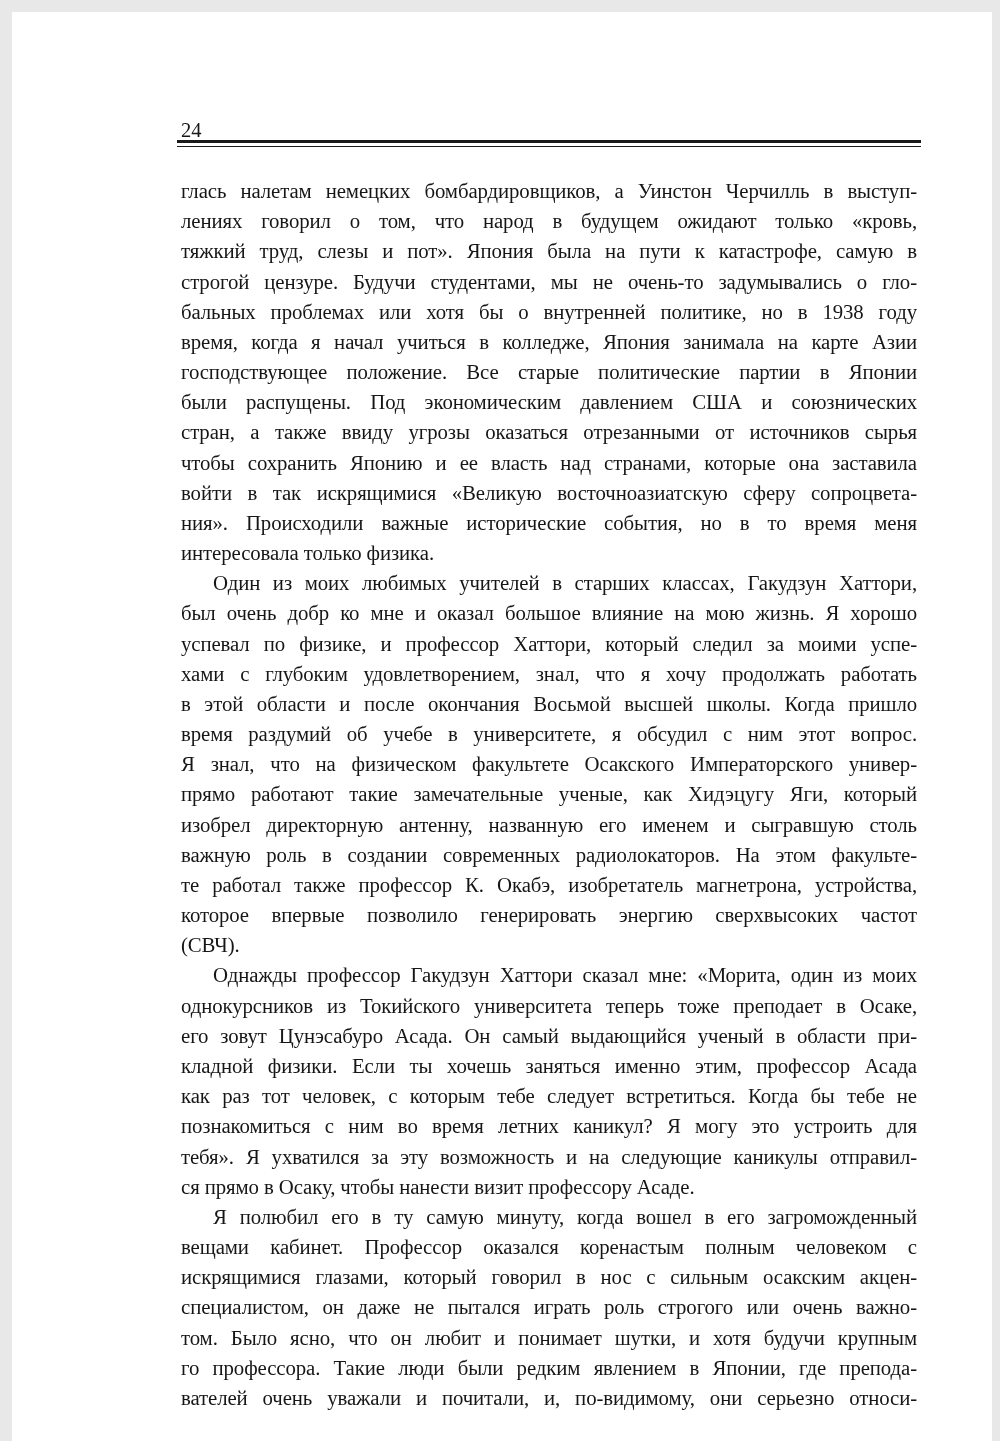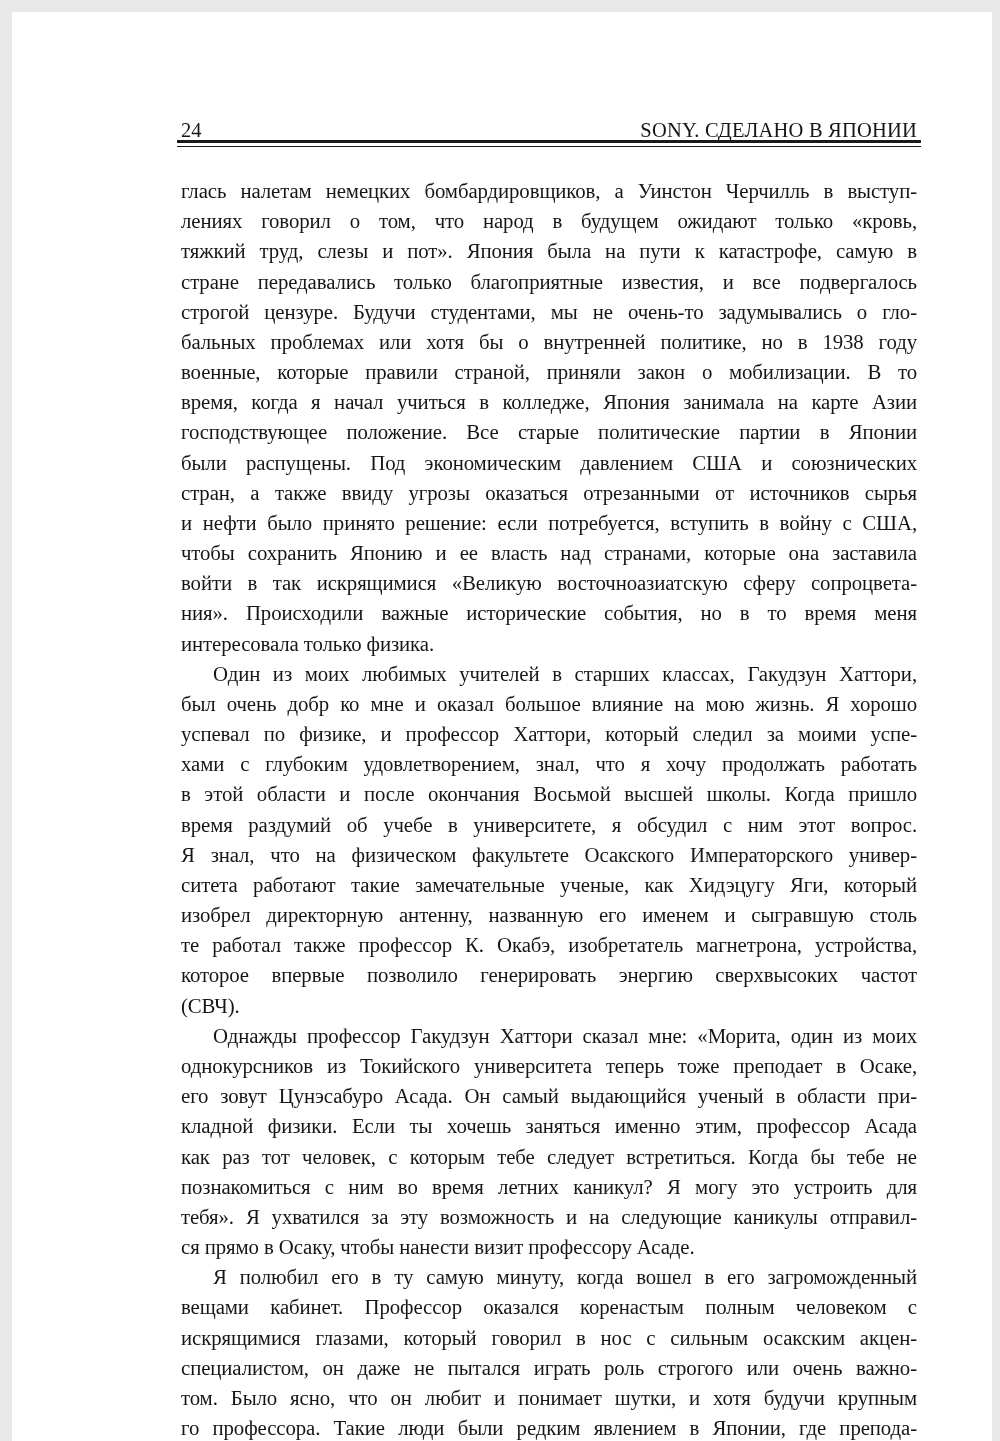--- a/index.html
+++ b/index.html
@@ -59,50 +59,47 @@
   }
   .line.indent { text-indent: 32px; }
   .line.para-end { text-align-last: left; }
 </style>
 </head>
 <body>
 
 <div class="page">
   <div class="header">
     <span class="page-number">24</span>
-    <span class="running-title">SONY. СДЕЛАНО В ЯПОНИИ</span>
   </div>
   <div class="rule rule-thick"></div>
   <div class="rule rule-thin"></div>
   <div class="body-text" id="body-text">
       <div class="line">глась налетам немецких бомбардировщиков, а Уинстон Черчилль в выступ-</div>
       <div class="line">лениях говорил о том, что народ в будущем ожидают только «кровь,</div>
       <div class="line">тяжкий труд, слезы и пот». Япония была на пути к катастрофе, самую в</div>
-      <div class="line">стране передавались только благоприятные известия, и все подвергалось</div>
       <div class="line">строгой цензуре. Будучи студентами, мы не очень-то задумывались о гло-</div>
       <div class="line">бальных проблемах или хотя бы о внутренней политике, но в 1938 году</div>
-      <div class="line">военные, которые правили страной, приняли закон о мобилизации. В то</div>
       <div class="line">время, когда я начал учиться в колледже, Япония занимала на карте Азии</div>
       <div class="line">господствующее положение. Все старые политические партии в Японии</div>
       <div class="line">были распущены. Под экономическим давлением США и союзнических</div>
       <div class="line">стран, а также ввиду угрозы оказаться отрезанными от источников сырья</div>
-      <div class="line">и нефти было принято решение: если потребуется, вступить в войну с США,</div>
       <div class="line">чтобы сохранить Японию и ее власть над странами, которые она заставила</div>
       <div class="line">войти в так искрящимися «Великую восточноазиатскую сферу сопроцвета-</div>
       <div class="line">ния». Происходили важные исторические события, но в то время меня</div>
       <div class="line para-end">интересовала только физика.</div>
       <div class="line indent">Один из моих любимых учителей в старших классах, Гакудзун Хаттори,</div>
       <div class="line">был очень добр ко мне и оказал большое влияние на мою жизнь. Я хорошо</div>
       <div class="line">успевал по физике, и профессор Хаттори, который следил за моими успе-</div>
       <div class="line">хами с глубоким удовлетворением, знал, что я хочу продолжать работать</div>
       <div class="line">в этой области и после окончания Восьмой высшей школы. Когда пришло</div>
       <div class="line">время раздумий об учебе в университете, я обсудил с ним этот вопрос.</div>
       <div class="line">Я знал, что на физическом факультете Осакского Императорского универ-</div>
-      <div class="line">ситета работают такие замечательные ученые, как Хидэцугу Яги, который</div>
+      <div class="line">прямо работают такие замечательные ученые, как Хидэцугу Яги, который</div>
       <div class="line">изобрел директорную антенну, названную его именем и сыгравшую столь</div>
+      <div class="line">важную роль в создании современных радиолокаторов. На этом факульте-</div>
       <div class="line">те работал также профессор К. Окабэ, изобретатель магнетрона, устройства,</div>
       <div class="line">которое впервые позволило генерировать энергию сверхвысоких частот</div>
       <div class="line para-end">(СВЧ).</div>
       <div class="line indent">Однажды профессор Гакудзун Хаттори сказал мне: «Морита, один из моих</div>
       <div class="line">однокурсников из Токийского университета теперь тоже преподает в Осаке,</div>
       <div class="line">его зовут Цунэсабуро Асада. Он самый выдающийся ученый в области при-</div>
       <div class="line">кладной физики. Если ты хочешь заняться именно этим, профессор Асада</div>
       <div class="line">как раз тот человек, с которым тебе следует встретиться. Когда бы тебе не</div>
       <div class="line">познакомиться с ним во время летних каникул? Я могу это устроить для</div>
       <div class="line">тебя». Я ухватился за эту возможность и на следующие каникулы отправил-</div>

